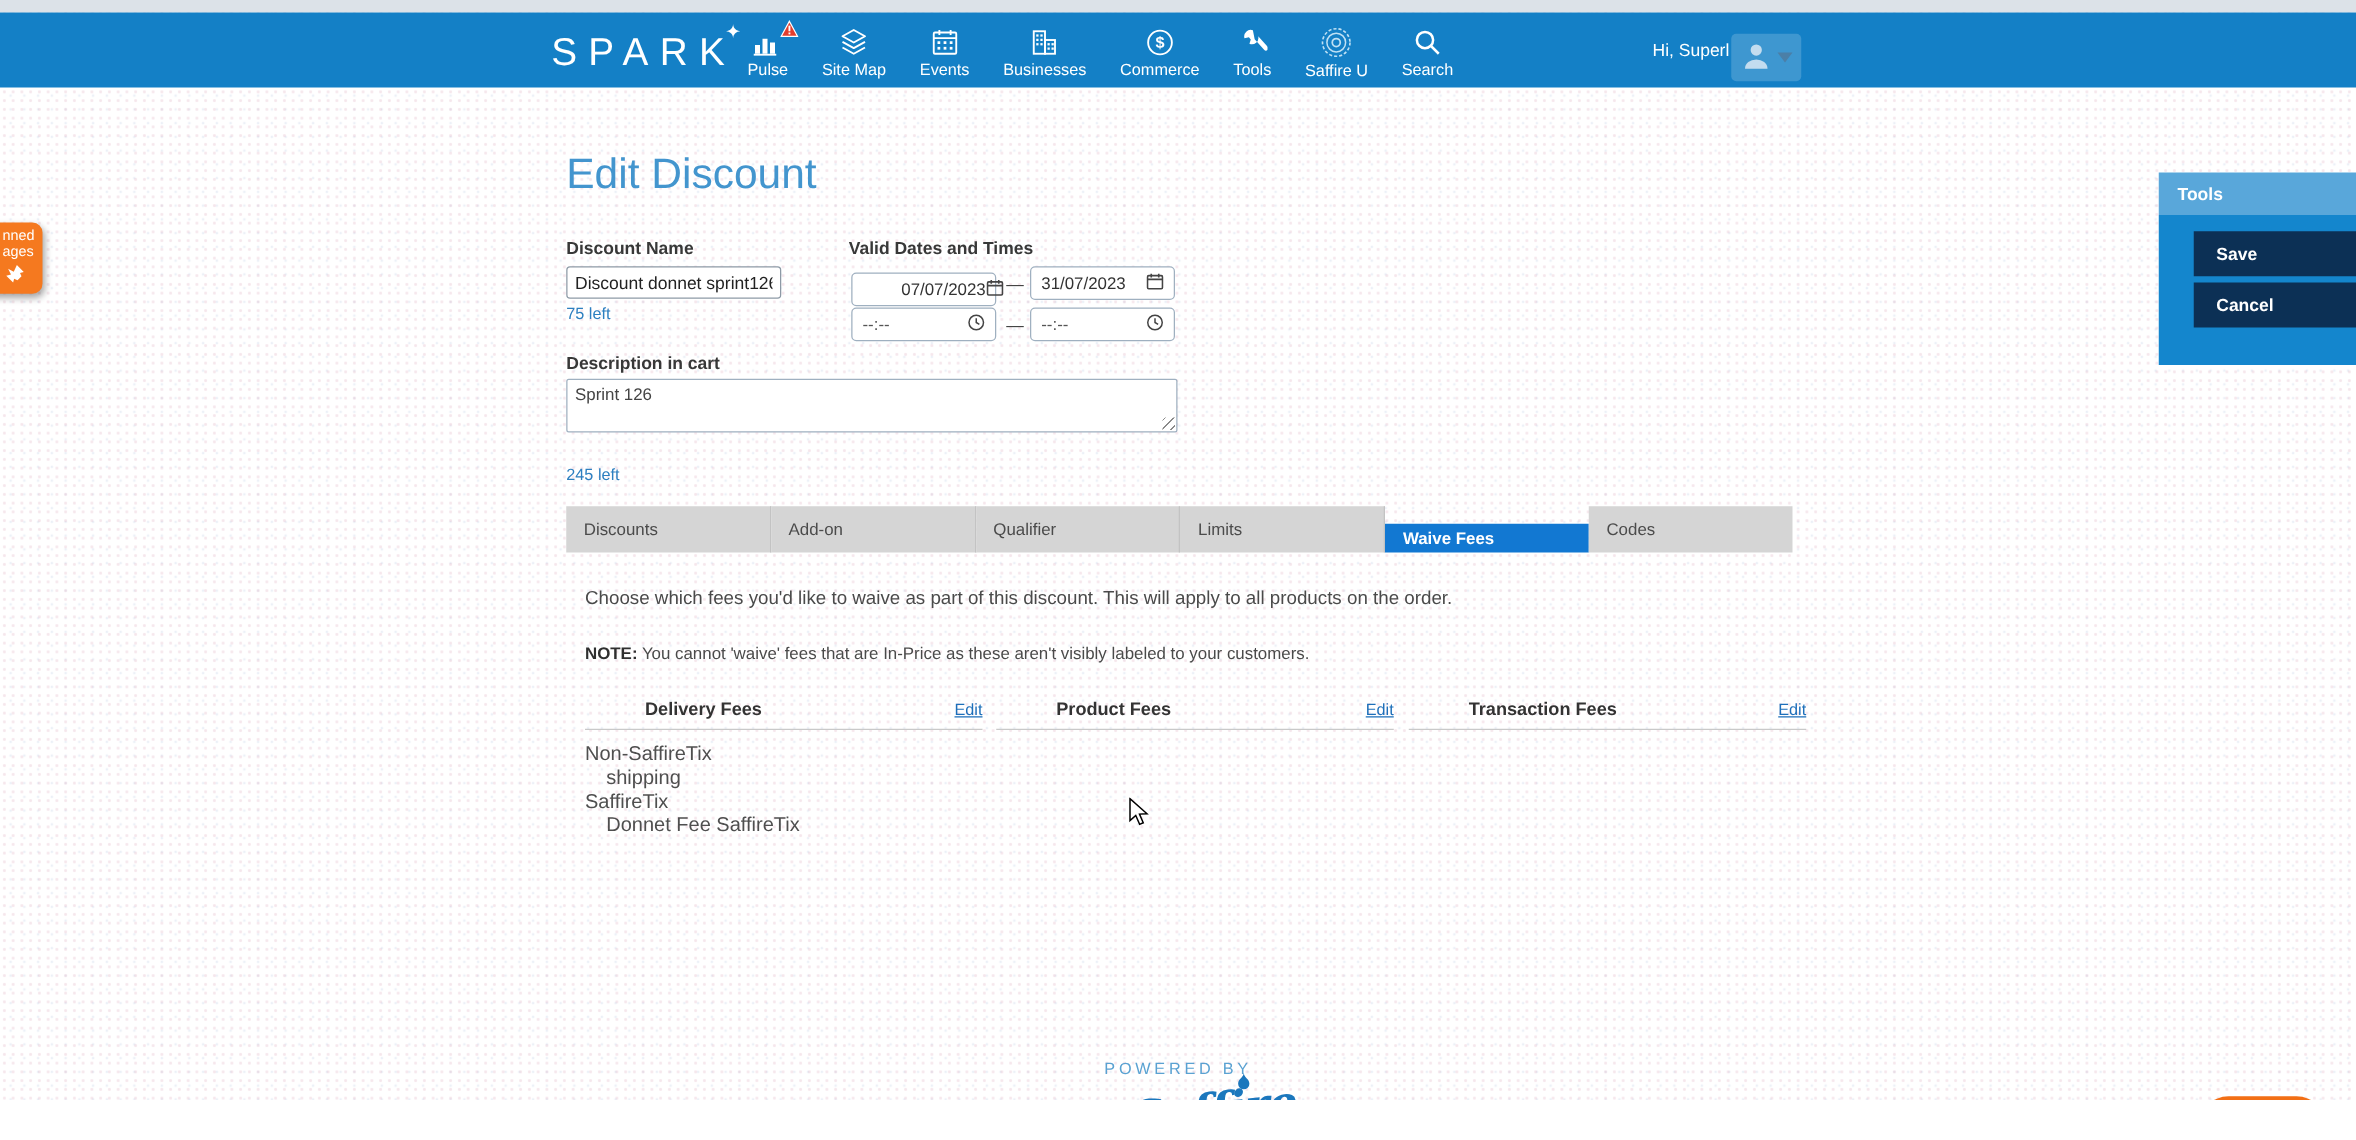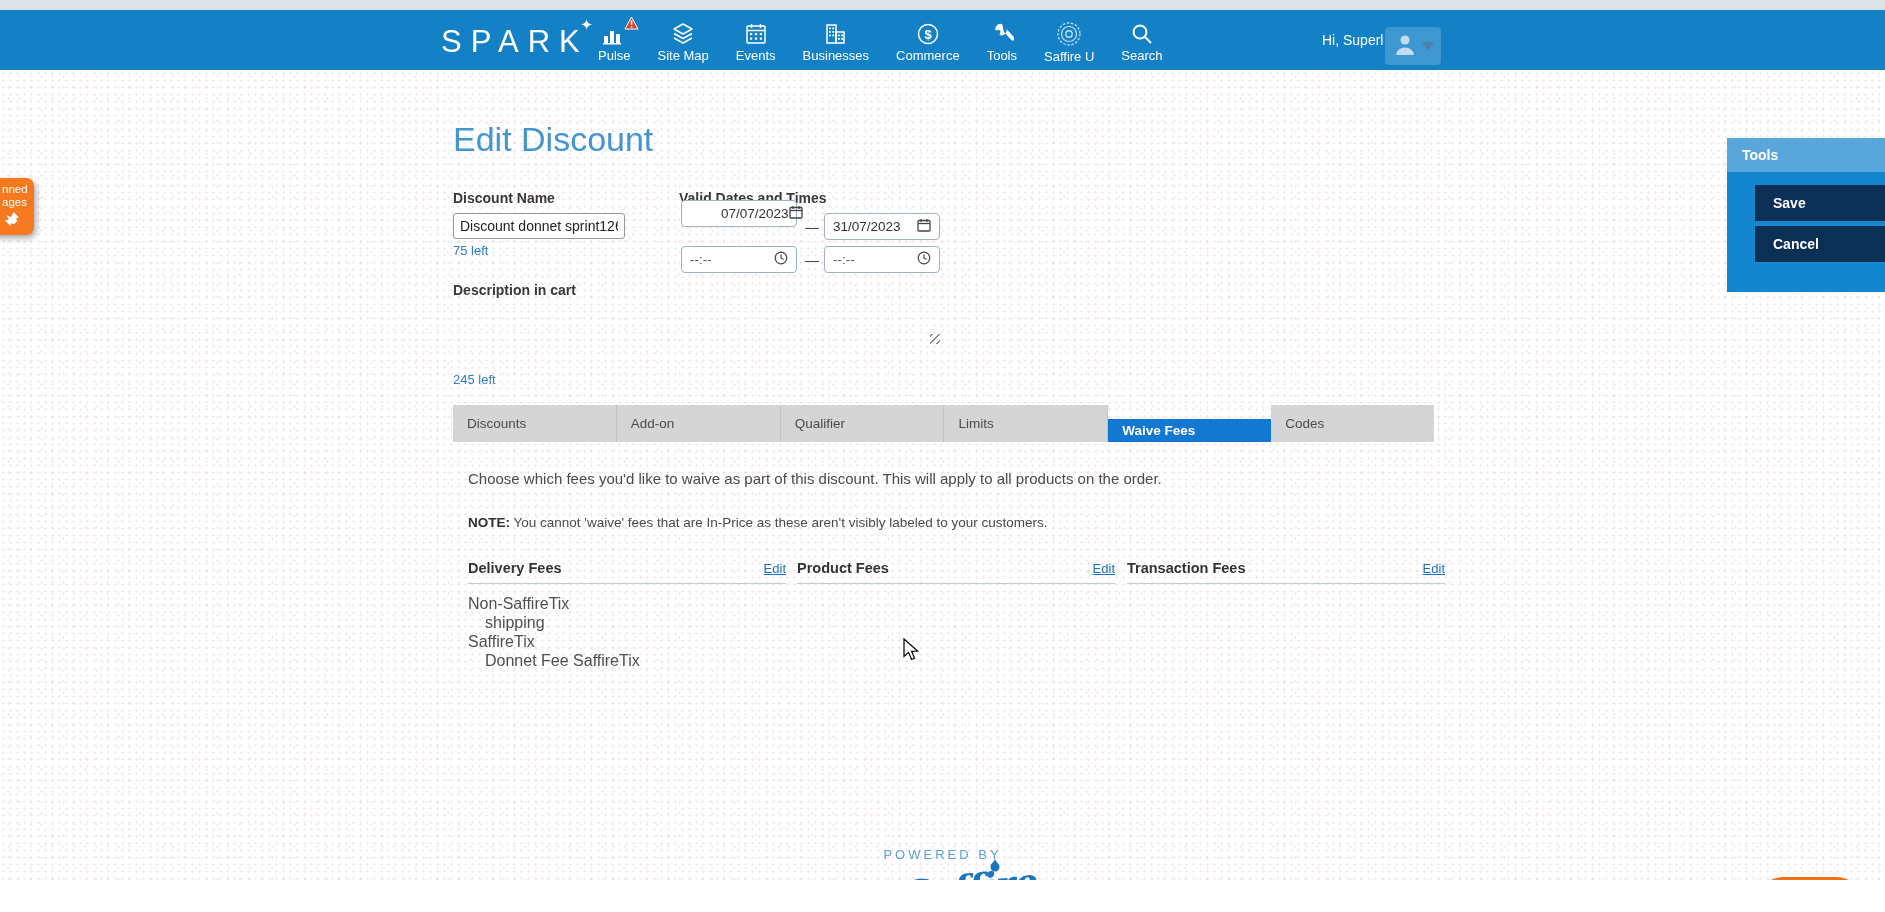--- a/index.html
+++ b/index.html
@@ -41,21 +41,21 @@
   .tabs { position:absolute; left:453px; top:405px; width:981px; height:37px; display:flex; }
   .tab { flex:1 1 0; background:#d5d5d5; border-right:1px solid #c3c3c3; display:flex; align-items:center; padding-left:14px; font-size:13.5px; color:#4b4b4b; cursor:pointer; }
   .tab:last-child { border-right:none; }
   .tab.active { background:#1278d2; color:#fff; font-weight:bold; border-right:none;margin-top:14px; }
   
   .intro { position:absolute; left:468px; top:470px; font-size:15px; color:#4a4a4a; }
   .note { position:absolute; left:468px; top:515px; font-size:13.5px; color:#4a4a4a; }
   .note b { color:#2f2f2f; }
   .feecol { position:absolute; top:560px; width:318px; }
   .feecol .colhead { display:flex; justify-content:space-between; align-items:baseline; border-bottom:1px solid #c9c9c9; padding-bottom:7px; }
-  .feecol .coltitle { font-size:14.5px; font-weight:bold; color:#333; }
+  .feecol .coltitle { font-size:14.5px; font-weight:bold; color:#333;margin-left:48px; }
   .edit-link { font-size:13px; color:#1d6fba; text-decoration:underline; cursor:pointer; }
   .feelist { margin-top:10px; font-size:16px; color:#4f4f4f; line-height:19px; }
   .feelist .fgroup { padding-left:0; }
   .feelist .fitem { padding-left:17px; }
   
   .tools-panel { position:absolute; left:1727px; top:138px; width:158px; }
   .tools-head { height:34px; background:#59a7da; color:#fff; font-size:14px; font-weight:bold; display:flex; align-items:center; padding-left:15px; }
   .tools-body { background:#1486cd; padding:13px 0 14px 28px; }
   .tool-btn { display:flex; align-items:center; width:144px; height:36px; background:#0c3055; color:#fff; font-size:14px; font-weight:bold; padding-left:18px; cursor:pointer; margin-bottom:5px; }
   .tool-btn:last-child { margin-bottom:16px; }
@@ -205,21 +205,21 @@
   </div>
 
   <div class="page-title">Edit Discount</div>
 
   <div class="flabel" style="left:453px; top:190px;">Discount Name</div>
   <input class="text-input" style="left: 453px; top: 213px; width: 172px; height: 26px;" value="Discount donnet sprint126">
   <div class="chars-left" style="left:453px; top:243px;">75 left</div>
 
   <div class="flabel" style="left:679px; top:190px;">Valid Dates and Times</div>
 
-  <div class="fakeinput" style="left:681px; top:200px;padding-left:39px;">
+  <div class="fakeinput" style="left:681px; top:218px;padding-left:39px;">
     <span>07/07/2023</span>
     <span>
       <svg width="14" height="14" viewBox="0 0 14 14" fill="none" stroke="#444" stroke-width="1.3">
           <rect x="1" y="2.5" width="12" height="10.5" rx="1"></rect>
           <line x1="4" y1="1" x2="4" y2="4"></line>
           <line x1="10" y1="1" x2="10" y2="4"></line>
           <line x1="1" y1="5.5" x2="13" y2="5.5"></line>
         </svg>
     </span>
   </div>
@@ -250,20 +250,21 @@
     <span class="ph">--:--</span>
     <span>
       <svg width="14" height="14" viewBox="0 0 14 14" fill="none" stroke="#444" stroke-width="1.2">
           <circle cx="7" cy="7" r="5.8"></circle>
           <polyline points="7,3.5 7,7 9.5,8.5"></polyline>
         </svg>
     </span>
   </div>
 
   <div class="flabel" style="left:453px; top:282px;">Description in cart</div>
+  <textarea class="desc" style="">Sprint 126</textarea>
   <div class="resize-grip"></div>
   <div class="chars-left" style="left:453px; top:372px;">245 left</div>
 
   <div class="tabs">
     <div class="tab">
         <span>Discounts</span>
       </div>
     <div class="tab">
         <span>Add-on</span>
       </div>

